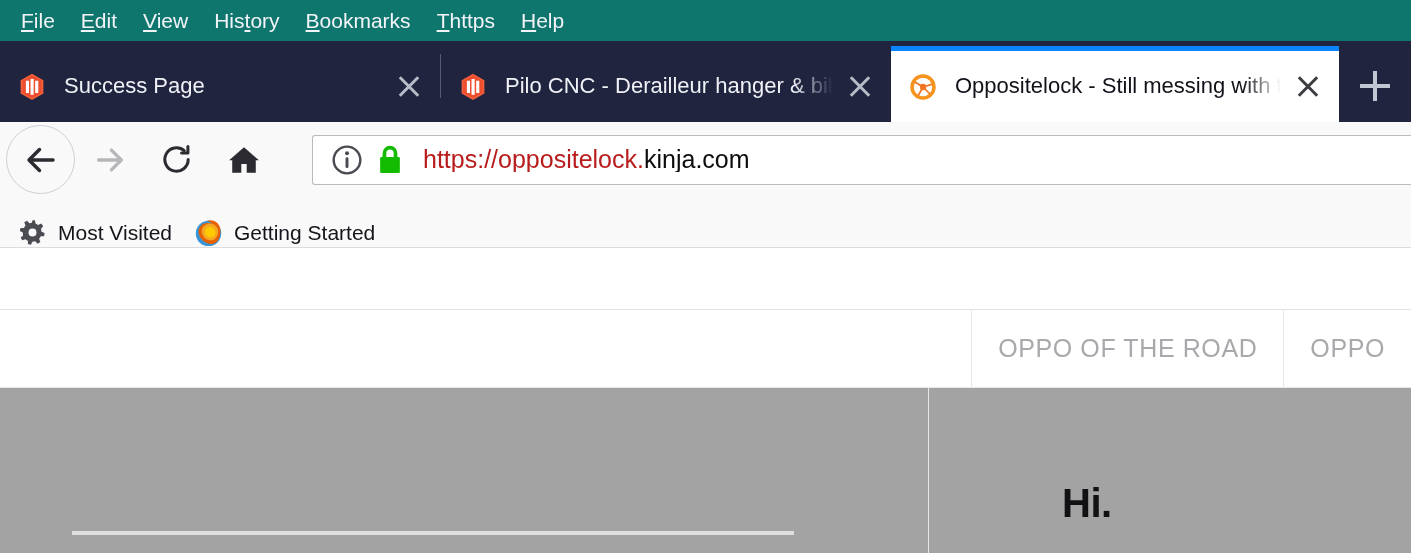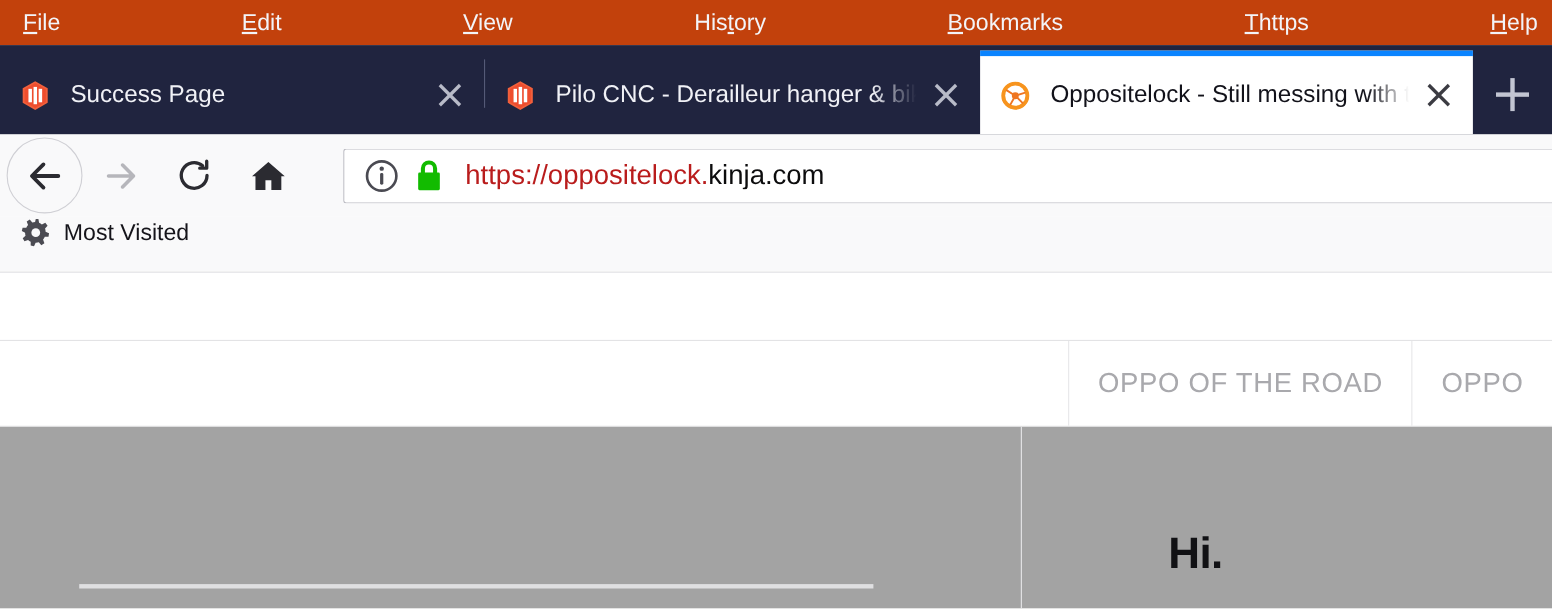--- a/index.html
+++ b/index.html
@@ -11,26 +11,25 @@
     width: 1411px;
     height: 554px;
     overflow: hidden;
     font-family: "Liberation Sans", sans-serif;
     -webkit-font-smoothing: antialiased;
   }
 
   
   .menubar {
     height: 41px;
-    background: #c2410c;
+    background: #0f766e;
     display: flex;
     align-items: center;
     padding-left: 8px;
     box-sizing: border-box;
-    justify-content: space-between;
   }
   .menu-item {
     color: #f3f4f8;
     font-size: 21px;
     padding: 0 13px;
     line-height: 1;
     white-space: nowrap;
     cursor: default;
   }
   .menu-item .acc {
@@ -209,21 +208,21 @@
   }
   .url-dim { color: #b91c1c; }
   .url-host { color: #0c0c0d; }
 
   
   .bookmarks {
     height: 51px;
     background: #f9f9fa;
     border-bottom: 1px solid #dcdcdf;
     display: flex;
-    align-items: flex-start;
+    align-items: flex-end;
     padding-left: 18px;
     box-sizing: border-box;
   }
   .bm {
     display: flex;
     align-items: center;
     margin-right: 22px;
     cursor: pointer;
   }
   .bm-icon {
@@ -408,20 +407,29 @@
 <div class="bookmarks">
 
   <div class="bm">
     <svg class="bm-icon" viewBox="0 0 24 24">
       <path d="M12 1.8 L14 1.8 L14.5 4.6 A7.6 7.6 0 0 1 16.6 5.8 L19.2 4.6 L20.9 6.8 L19 8.9 A7.6 7.6 0 0 1 19.4 11.3 L22 12.4 L21.6 15 L18.8 15.1 A7.6 7.6 0 0 1 17.5 17.2 L18.5 19.9 L16.2 21.4 L14.3 19.3 A7.6 7.6 0 0 1 11.9 19.6 L10.7 22.2 L8.2 21.6 L8.2 18.9 A7.6 7.6 0 0 1 6.2 17.5 L3.5 18.5 L2.2 16.2 L4.3 14.4 A7.6 7.6 0 0 1 4 12 L1.5 10.8 L2.1 8.3 L4.9 8.3 A7.6 7.6 0 0 1 6.2 6.2 L5.2 3.6 L7.5 2.2 L9.4 4.3 A7.6 7.6 0 0 1 11.5 3.9 Z" fill="#4b4b52"></path>
       <circle cx="12" cy="12" r="3.3" fill="#f9f9fa"></circle>
     </svg>
     <span class="bm-label">Most Visited</span>
   </div>
 
+  <div class="bm">
+    <svg class="bm-icon" viewBox="0 0 32 32">
+      <circle cx="16" cy="17" r="14" fill="#3a95d8"></circle>
+      <path d="M29 12 C28 4 20 1 14 3 C17 3.5 19 5 20 7 C15 4 9 6 6.5 10 C4 14 5 19 8 23 C11 27 17 30 22 28 C27 26 30 20 29 12 Z" fill="#e66000"></path>
+      <path d="M26.5 13 C25 7 19 5 14.5 6.5 C10 8 7.5 12.5 9 17.5 C10.4 22.2 15 25.5 20 24.5 C24.5 23.6 27.6 18.6 26.5 13 Z" fill="#f5a623"></path>
+      <path d="M23.5 14.5 C22.5 10.5 18.5 9 15.5 10.2 C12.6 11.4 11.4 14.6 12.6 17.6 C13.8 20.6 17.2 22.2 20.2 21 C23 19.9 24.3 17.8 23.5 14.5 Z" fill="#ffcb00"></path>
+    </svg>
+    <span class="bm-label">Getting Started</span>
+  </div>
 </div>
 
 <div class="page">
 
   <div class="page-topgap"></div>
 
   <div class="site-nav">
     <div class="site-nav-item">OPPO OF THE ROAD</div>
     <div class="site-nav-item">OPPO</div>
   </div>

